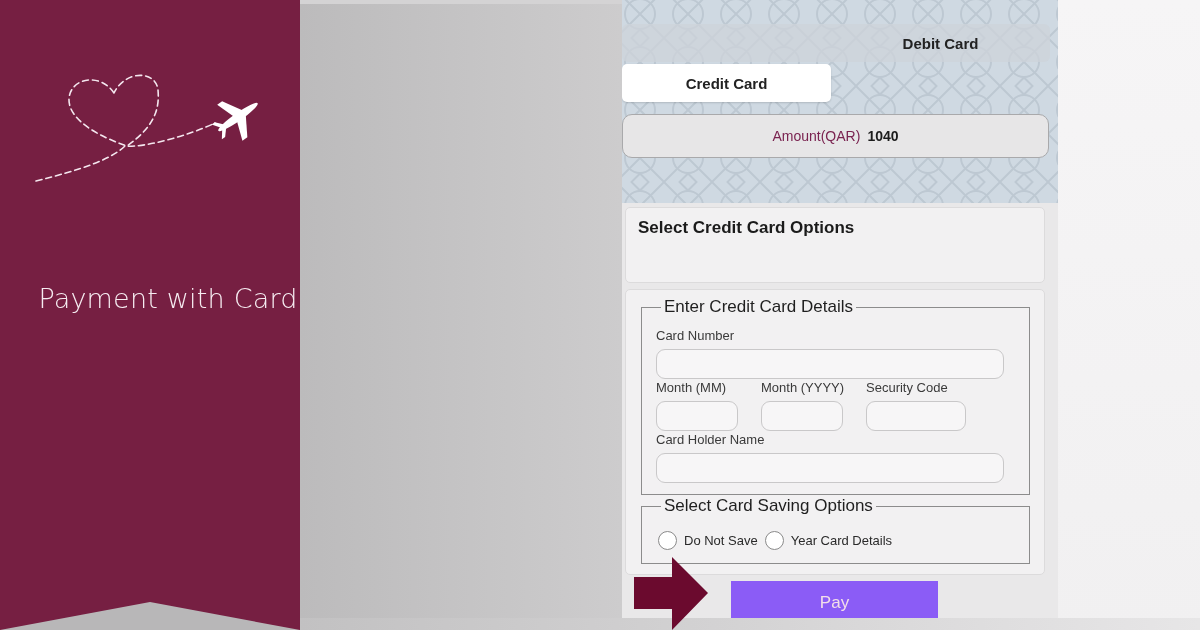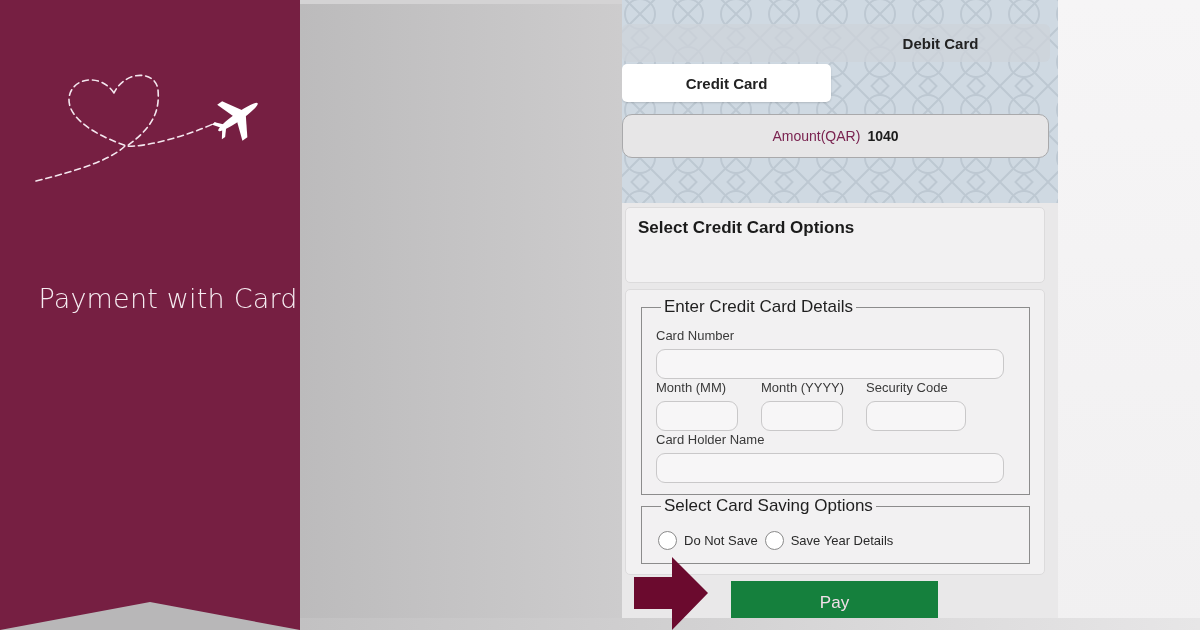--- a/index.html
+++ b/index.html
@@ -100,21 +100,21 @@
   .field-label { position: absolute; font-size: 13px; color: #3a3a3a; }
   .input {
     position: absolute; height: 30px; background: #f7f6f7; border: 1.5px solid #c9c8c9; border-radius: 9px;
   }
 
   .save-row { position: absolute; left: 16px; top: 24px; display: flex; align-items: center; font-size: 13px; color: #2a2a2a; }
   .save-row .radio { width: 19px; height: 19px; margin-right: 7px; }
 
   .pay-button {
     position: absolute; left: 109px; top: 581px; width: 207px; height: 40px;
-    background: #15803d; color: #f3dfe9; border: none; font-size: 17px;
+    background: #8b5cf6; color: #f3dfe9; border: none; font-size: 17px;
     display: flex; align-items: center; justify-content: center; padding-top: 4px; cursor: pointer;
   }
 
   .arrow { position: absolute; left: 634px; top: 557px; }
 </style>
 </head>
 <body>
 
 <div class="banner">
   <svg class="banner-deco" width="300" height="220" viewBox="0 0 300 220">
@@ -190,21 +190,21 @@
       <span class="field-label" style="left:14px; top:124px;">Card Holder Name</span>
       <div class="input" style="left:14px; top:145px; width:348px;"></div>
     </div>
 
     <div class="fieldset fs-saving">
       <span class="legend">Select Card Saving Options</span>
       <div class="save-row">
         <span class="radio"></span>
         <span class="radio-label">Do Not Save</span>
         <span class="radio"></span>
-        <span class="radio-label">Save Year Details</span>
+        <span class="radio-label">Year Card Details</span>
       </div>
     </div>
   </div>
 
   <button class="pay-button">Pay</button>
 </div>
 
 <svg class="arrow" width="80" height="73" viewBox="0 0 80 73">
   <polygon points="0,20 38,20 38,0 74,36 38,73 38,52 0,52" fill="#6b0a2e"></polygon>
 </svg>

